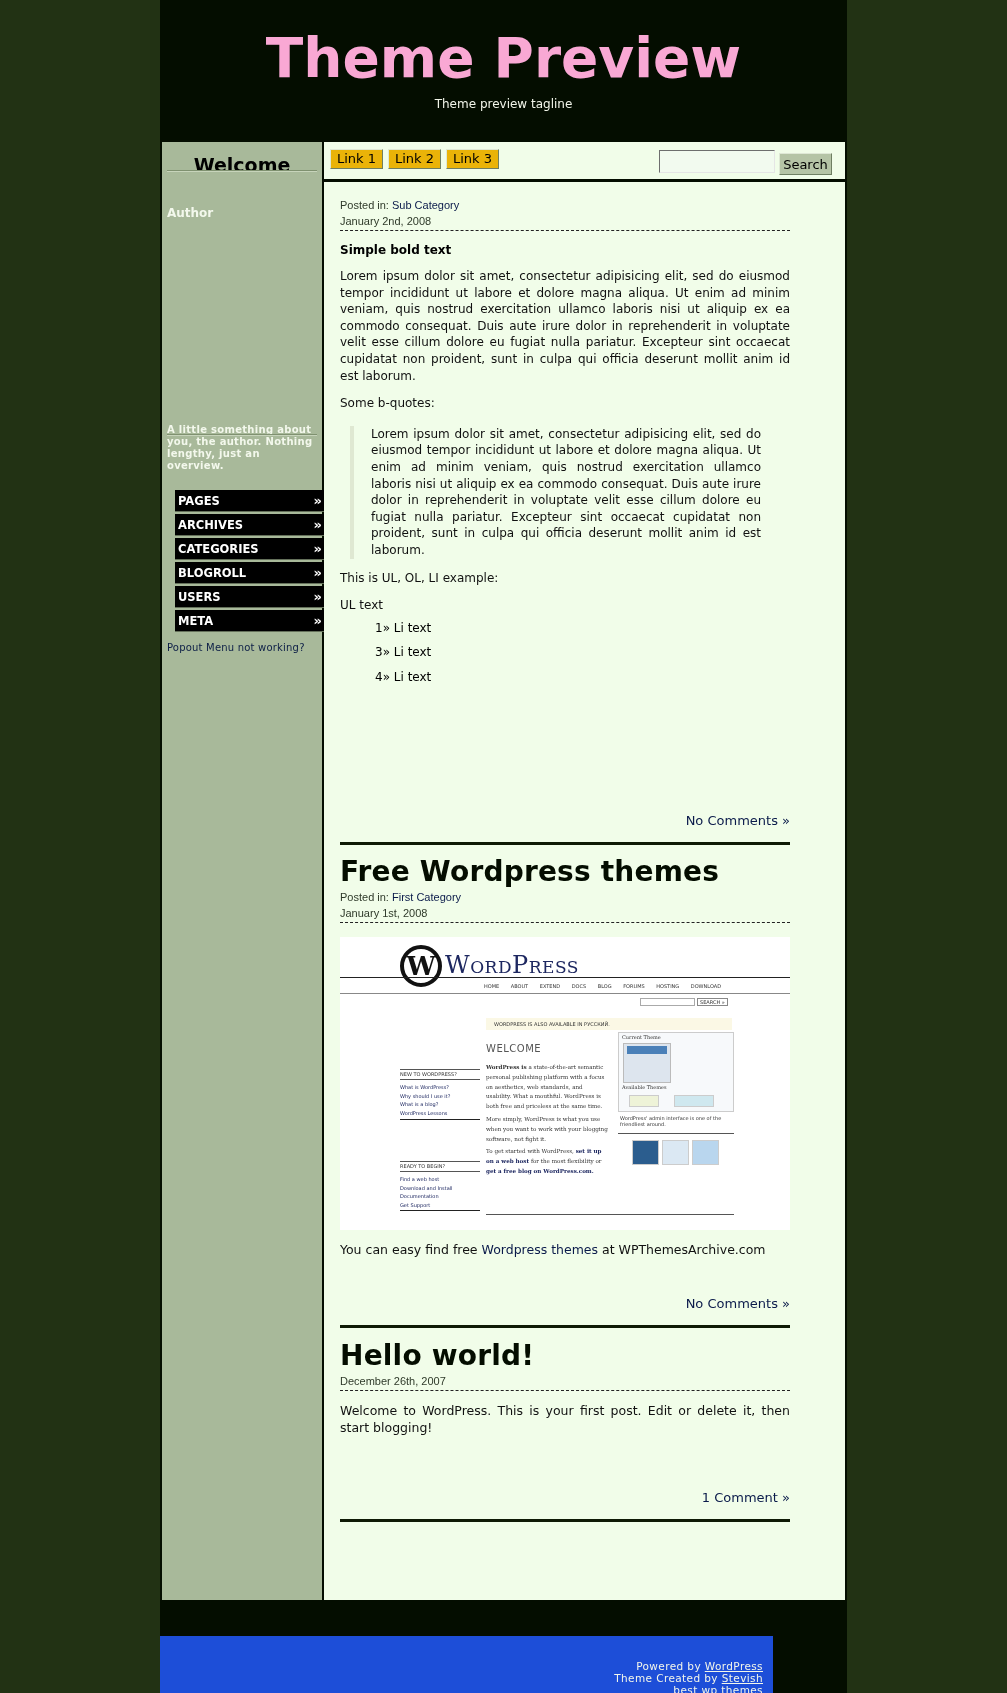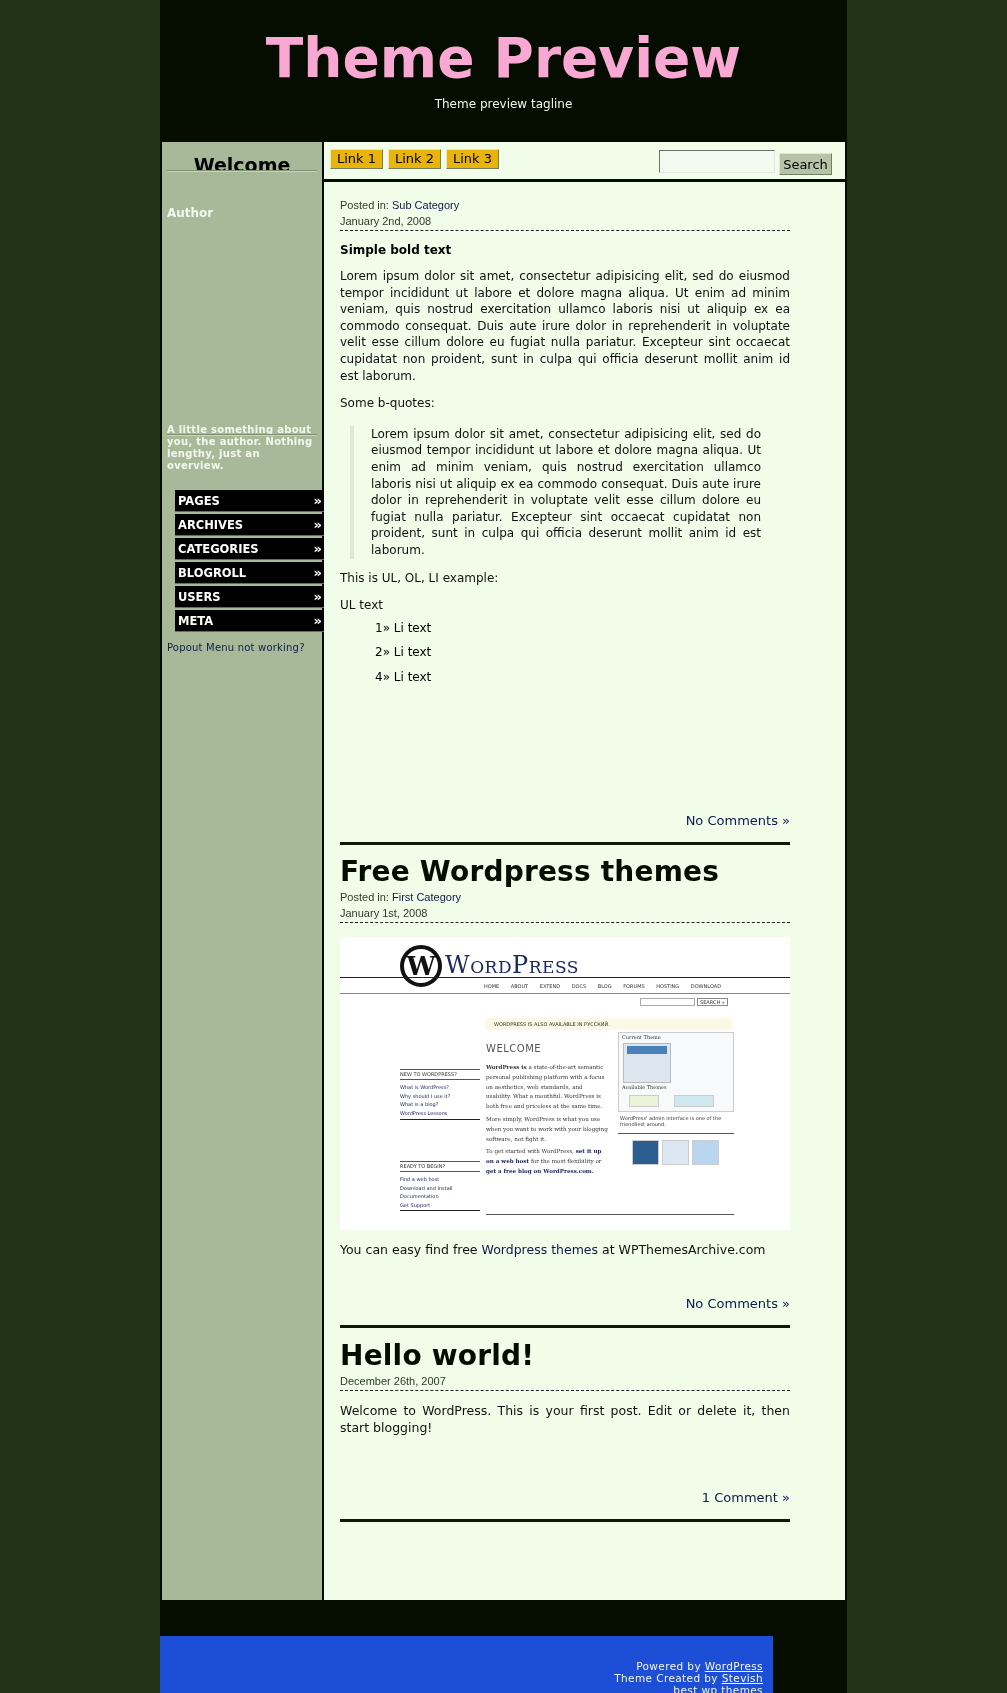--- a/index.html
+++ b/index.html
@@ -211,21 +211,21 @@
     <div class="meta">January 2nd, 2008</div>
     <div class="dash"></div>
     <div style="margin-top:12px; font-weight:bold; font-size:12px;">Simple bold text</div>
     <div class="body-text" style="margin-top:11px;">Lorem ipsum dolor sit amet, consectetur adipisicing elit, sed do eiusmod tempor incididunt ut labore et dolore magna aliqua. Ut enim ad minim veniam, quis nostrud exercitation ullamco laboris nisi ut aliquip ex ea commodo consequat. Duis aute irure dolor in reprehenderit in voluptate velit esse cillum dolore eu fugiat nulla pariatur. Excepteur sint occaecat cupidatat non proident, sunt in culpa qui officia deserunt mollit anim id est laborum.</div>
     <div class="body-text" style="margin-top:11px;">Some b-quotes:</div>
     <blockquote class="body-text" style="margin-top:14px;">Lorem ipsum dolor sit amet, consectetur adipisicing elit, sed do eiusmod tempor incididunt ut labore et dolore magna aliqua. Ut enim ad minim veniam, quis nostrud exercitation ullamco laboris nisi ut aliquip ex ea commodo consequat. Duis aute irure dolor in reprehenderit in voluptate velit esse cillum dolore eu fugiat nulla pariatur. Excepteur sint occaecat cupidatat non proident, sunt in culpa qui officia deserunt mollit anim id est laborum.</blockquote>
     <div class="body-text" style="margin-top:11px;">This is UL, OL, LI example:</div>
     <div class="body-text" style="margin-top:11px;">UL text</div>
     <div style="margin-left:35px; font-size:12px; line-height:24.5px; margin-top:2px;">
       <div>1» Li text</div>
-      <div>2» Li text</div>
+      <div>3» Li text</div>
       <div>4» Li text</div>
     </div>
   </div>
   <div class="post" style="top:813px;">
     <div class="comments">No Comments »</div>
     <div class="post-sep" style="margin-top:14px;"></div>
   </div>
 
   <div class="post" style="top:855px;">
     <div class="post-title">Free Wordpress themes</div>

